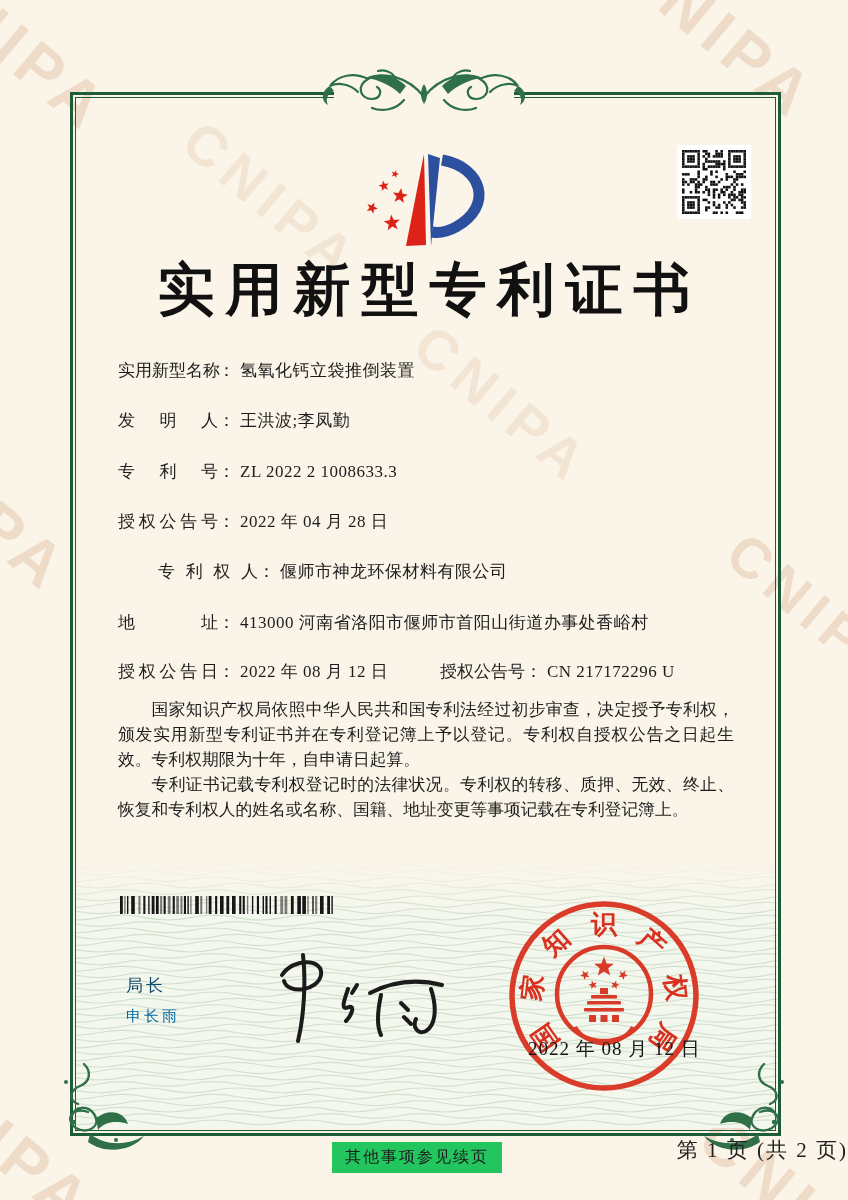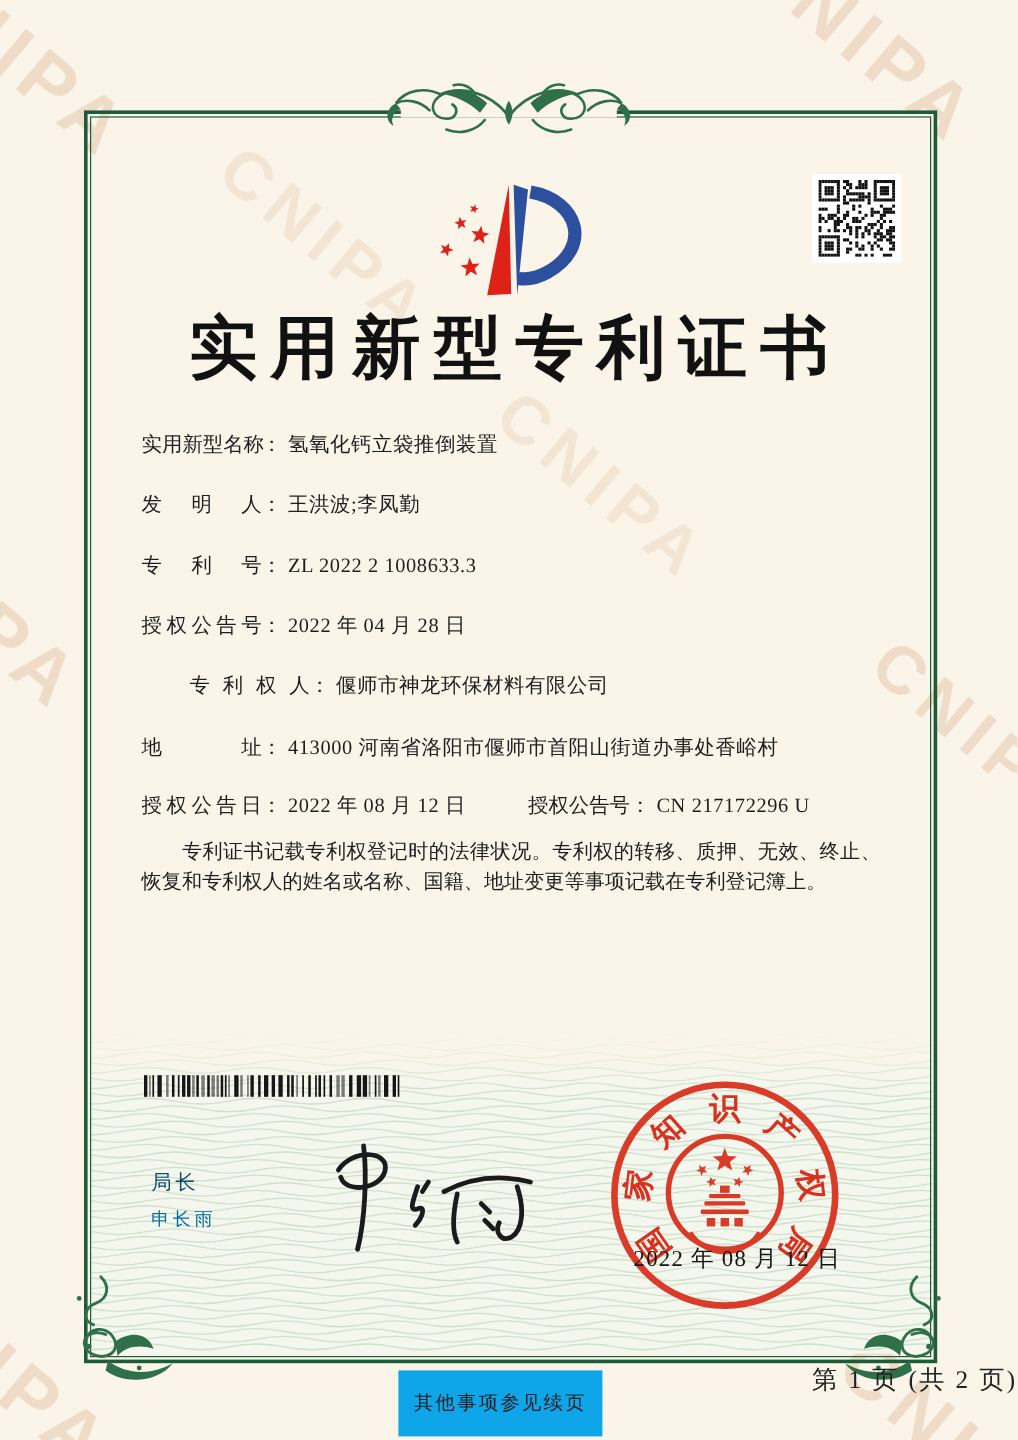--- a/index.html
+++ b/index.html
@@ -41,22 +41,22 @@
   .official-title{position:absolute;left:126px;top:974px;z-index:6;
       font-family:"Liberation Sans","DejaVu Sans",sans-serif;font-size:17px;letter-spacing:3px;color:#0c4a6e;}
   .official-name{position:absolute;left:126px;top:1007px;z-index:6;
       font-family:Liberation Mono, monospace;font-size:15px;letter-spacing:3px;color:#0369a1;}
   .signature{position:absolute;left:248px;top:945px;z-index:7;}
   .seal{position:absolute;left:505px;top:897px;z-index:7;}
   .seal-date{position:absolute;left:528px;top:1036px;z-index:8;font-size:19px;
       letter-spacing:1px;color:#141414;}
   .page-num{position:absolute;left:0;right:0;top:1136px;z-index:6;text-align:right;
       font-size:21px;letter-spacing:2px;color:#222;}
-  .footer-note{position:absolute;left:332px;top:1142px;z-index:6;background:#0ea5e9;
-      padding:17px 13px;font-size:16px;letter-spacing:2px;color:#1d1d1d;}
+  .footer-note{position:absolute;left:332px;top:1142px;z-index:6;background:#22c55e;
+      padding:5px 13px;font-size:16px;letter-spacing:2px;color:#1d1d1d;}
 </style>
 </head>
 <body>
 
 <div class="page">
 
   <div class="wm wm-big" style="left:-55px;top:-60px;">CNIPA</div>
   <div class="wm wm-big" style="left:652px;top:-72px;">CNIPA</div>
   <div class="wm wm-mid wm-faint" style="left:212px;top:108px;">CNIPA</div>
   <div class="wm wm-mid wm-faint" style="left:443px;top:312px;">CNIPA</div>
@@ -468,20 +468,21 @@
     <span class="flabel">地址</span><span class="fcolon">：</span><span class="fvalue">413000 河南省洛阳市偃师市首阳山街道办事处香峪村</span>
   </div>
   <div class="field-row" style="top:660px;">
     <span class="flabel">授权公告日</span><span class="fcolon">：</span><span class="fvalue">2022 年 08 月 12 日</span>
     <span class="fcol2">
       <span>授权公告号</span><span>：</span><span class="fvalue">CN 217172296 U</span>
     </span>
   </div>
 
   <div class="paragraphs">
+    <p>国家知识产权局依照中华人民共和国专利法经过初步审查，决定授予专利权，颁发实用新型专利证书并在专利登记簿上予以登记。专利权自授权公告之日起生效。专利权期限为十年，自申请日起算。</p>
     <p>专利证书记载专利权登记时的法律状况。专利权的转移、质押、无效、终止、恢复和专利权人的姓名或名称、国籍、地址变更等事项记载在专利登记簿上。</p>
   </div>
 
   <svg class="barcode" id="barcode-svg" width="218" height="20" viewBox="0 0 218 20">
       <rect x="0.0" y="1" width="2.8" height="18" fill="#161616" opacity="1"></rect>
       <rect x="4.2" y="1" width="1.4" height="18" fill="#161616" opacity="0.55"></rect>
       <rect x="7.0" y="1" width="1.4" height="18" fill="#161616" opacity="1"></rect>
       <rect x="11.2" y="1" width="3.6" height="18" fill="#161616" opacity="1"></rect>
       <rect x="18.4" y="1" width="2.1" height="18" fill="#161616" opacity="0.55"></rect>
       <rect x="23.3" y="1" width="2.1" height="18" fill="#161616" opacity="1"></rect>

